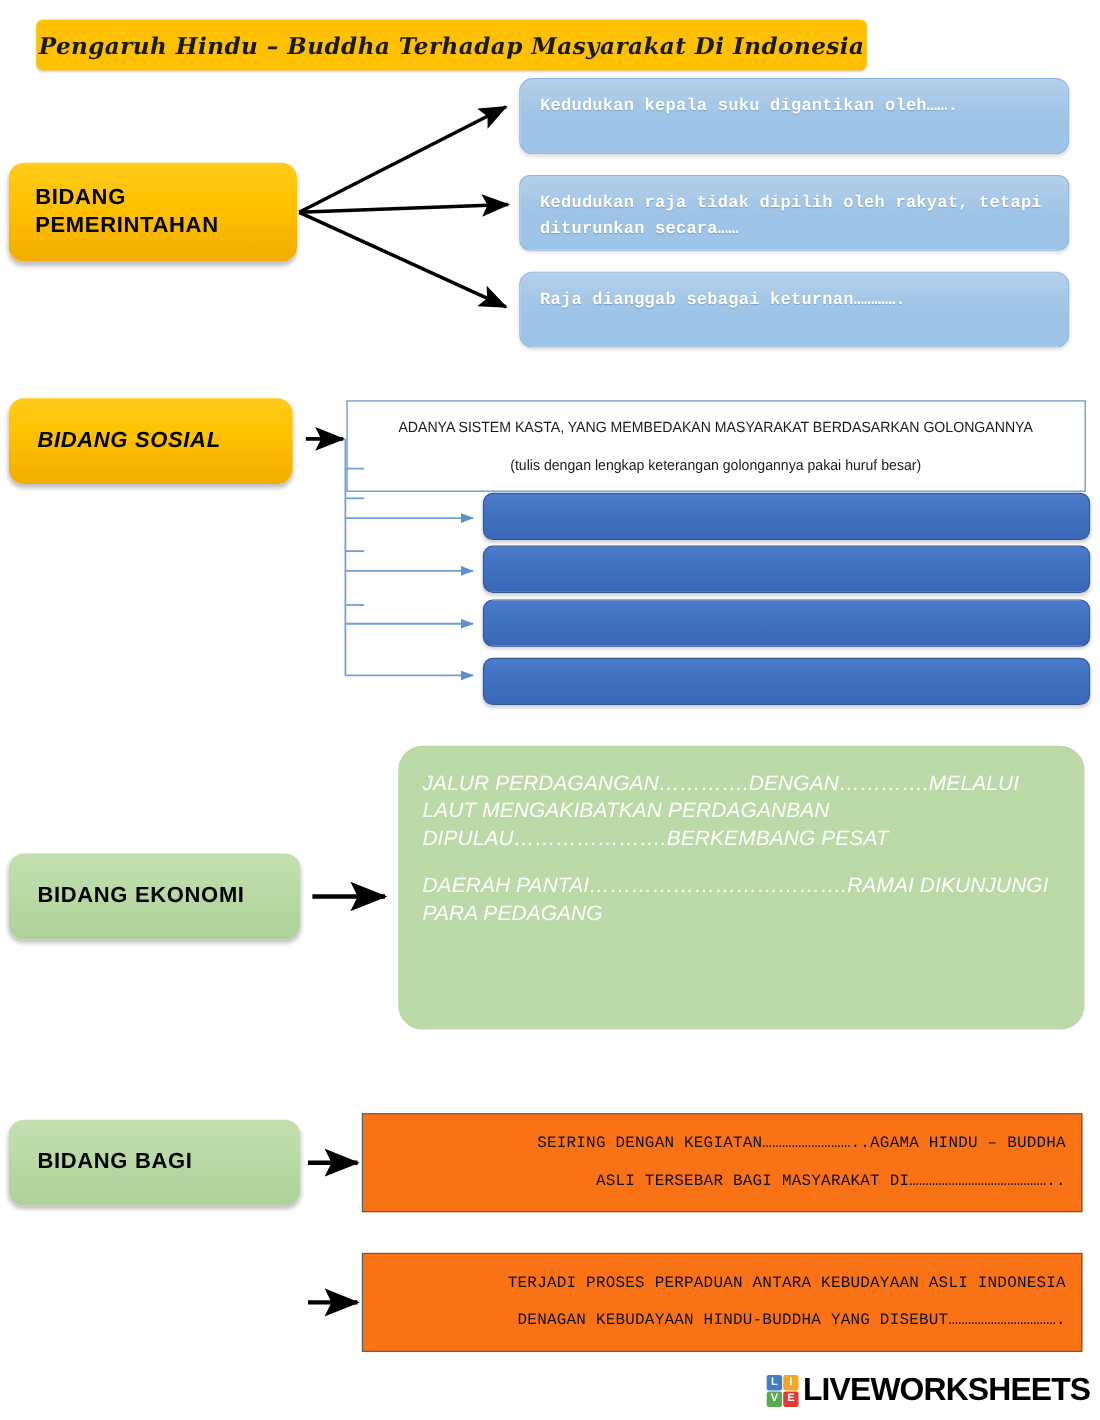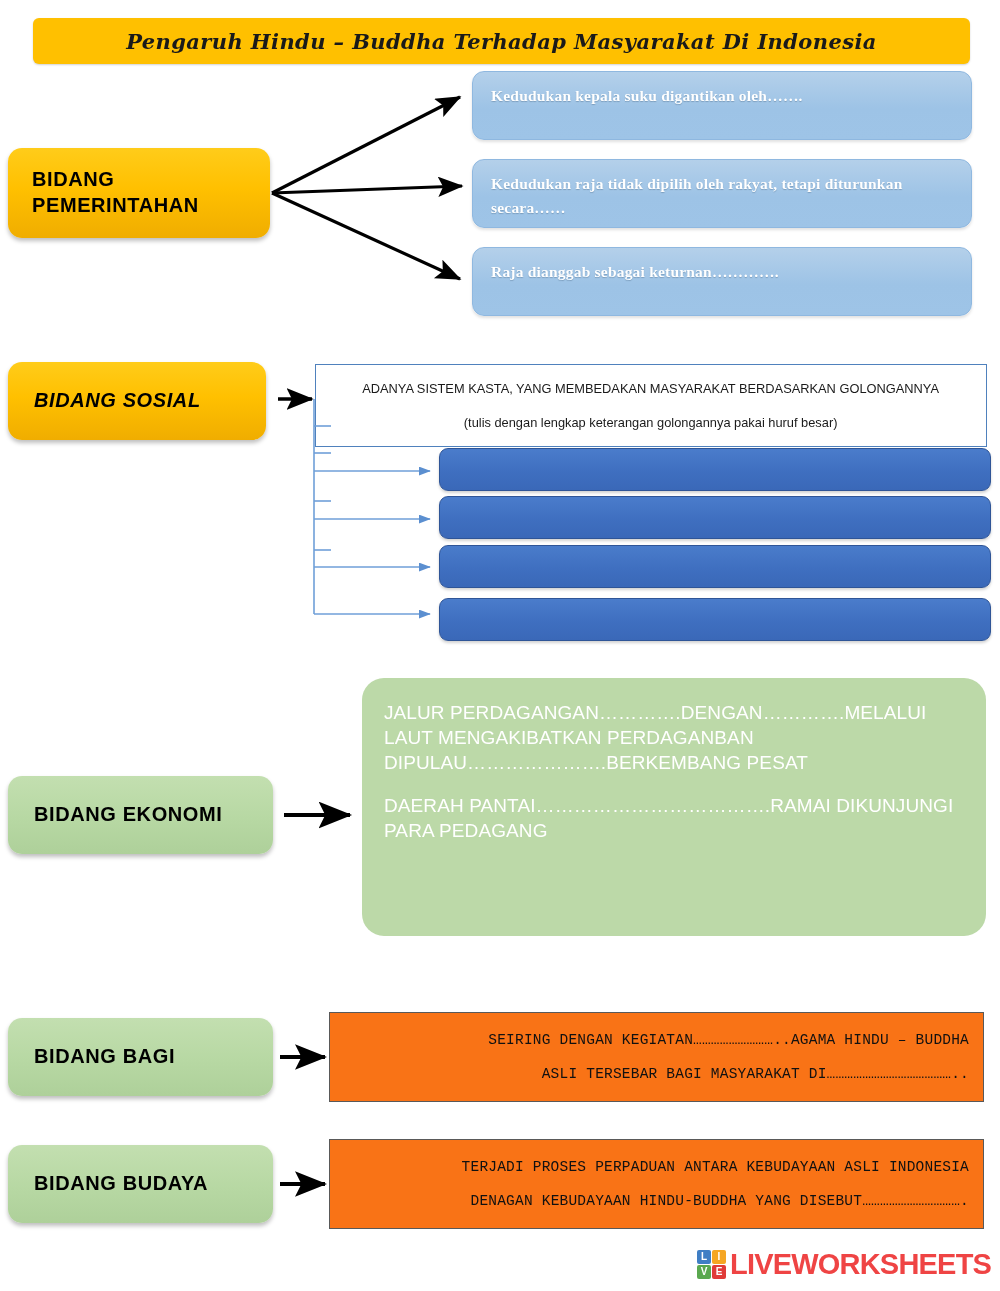--- a/index.html
+++ b/index.html
@@ -12,21 +12,21 @@
     width:1000px;
     height:1291px;
     background:#ffffff;
     overflow:hidden;
   }
 
   
   .title-banner{
     position:absolute;
     left:33px; top:18px;
-    width:937px; height:46px;
+    width:755px; height:46px;
     background:#ffc000;
     border-radius:6px;
     display:flex; align-items:center; justify-content:center;
     box-shadow:0 1px 2px rgba(0,0,0,.18);
   }
   .title-text{
     font-family:"DejaVu Serif", serif;
     font-style:italic;
     font-weight:700;
     font-size:21px;
@@ -63,21 +63,21 @@
   .blue-box{
     position:absolute;
     background:linear-gradient(180deg,#b4d0ea 0%,#9dc3e6 55%,#9ec4e7 100%);
     border:1px solid #8fb8e0;
     border-radius:12px;
     box-sizing:border-box;
     padding:12px 16px 10px 18px;
     box-shadow:0 2px 3px rgba(0,0,0,.12);
   }
   .blue-box .bb-text{
-    font-family:Liberation Serif, serif;
+    font-family:Liberation Mono, monospace;
     font-weight:700;
     font-size:15.5px;
     letter-spacing:.2px;
     line-height:1.55;
     color:#ffffff;
     text-shadow:0 1px 1px rgba(80,110,140,.45);
   }
 
   
   .sosial-box{
@@ -116,20 +116,21 @@
 
   
   .ekonomi-box{
     position:absolute;
     left:362px; top:678px;
     width:624px; height:258px;
     background:#bcd9a8;
     border-radius:22px;
     box-sizing:border-box;
     padding:22px 26px 18px 22px;
+    font-style:italic;
   }
   .ekonomi-para{
     font-family:"Liberation Sans", sans-serif;
     font-size:19px;
     line-height:1.32;
     color:#ffffff;
     margin:0 0 18px 0;
     letter-spacing:.1px;
   }
   .ekonomi-para:last-child{margin-bottom:0;}
@@ -182,21 +183,21 @@
     font-size:10px;
     color:#ffffff;
     border-radius:2px;
     line-height:1;
   }
   .lws-word{
     font-family:"Liberation Sans", sans-serif;
     font-weight:700;
     font-size:29px;
     letter-spacing:-.8px;
-    color:#ef4444;
+    color:#000000;
     white-space:nowrap;
   }
 </style>
 </head>
 <body>
 
 <div id="page">
 
   <div class="title-banner">
     <span class="title-text">Pengaruh Hindu – Buddha Terhadap Masyarakat Di Indonesia</span>
@@ -206,21 +207,21 @@
     <div class="label-text">
       <div>BIDANG</div>
       <div>PEMERINTAHAN</div>
     </div>
   </div>
 
   <div class="blue-box" style="left:472px; top:71px; width:500px; height:69px;">
     <span class="bb-text">Kedudukan kepala suku digantikan oleh…….</span>
   </div>
 
-  <div class="blue-box" style="left:472px; top:159px; width:500px; height:69px;">
+  <div class="blue-box" style="left:472px; top:159px; width:500px; height:69px;border-radius:10px;">
     <span class="bb-text">Kedudukan raja tidak dipilih oleh rakyat, tetapi diturunkan secara……</span>
   </div>
 
   <div class="blue-box" style="left:472px; top:247px; width:500px; height:69px;">
     <span class="bb-text">Raja dianggab sebagai keturnan………….</span>
   </div>
 
   <div class="label-box amber" style="left:8px; top:362px; width:258px; height:78px;font-style:italic;">
     <span class="label-text">BIDANG SOSIAL</span>
   </div>
@@ -246,23 +247,20 @@
 
   <div class="label-box green" style="left:8px; top:1018px; width:265px; height:78px;">
     <span class="label-text">BIDANG BAGI</span>
   </div>
 
   <div class="mono-box" style="left:329px; top:1012px; width:655px; height:90px;">
     <span class="mono-line">SEIRING DENGAN KEGIATAN………………………..AGAMA HINDU – BUDDHA</span>
     <span class="mono-line">ASLI TERSEBAR BAGI MASYARAKAT DI……………………………………..</span>
   </div>
 
-  <div class="label-box green" style="left:8px; top:1145px; width:265px; height:78px;">
-    <span class="label-text">BIDANG BUDAYA</span>
-  </div>
 
   <div class="mono-box" style="left:329px; top:1139px; width:655px; height:90px;">
     <span class="mono-line">TERJADI PROSES PERPADUAN ANTARA KEBUDAYAAN ASLI INDONESIA</span>
     <span class="mono-line"> DENAGAN KEBUDAYAAN HINDU-BUDDHA YANG DISEBUT…………………………….</span>
   </div>
 
   <svg class="arrow-layer" viewBox="0 0 1000 1291">
     <defs>
       <marker id="ah-black" markerWidth="9" markerHeight="9" refX="7.5" refY="3.2" orient="auto" markerUnits="strokeWidth">
         <path d="M0,0 L8,3.2 L0,6.4 L1.6,3.2 z" fill="#000000"></path>

